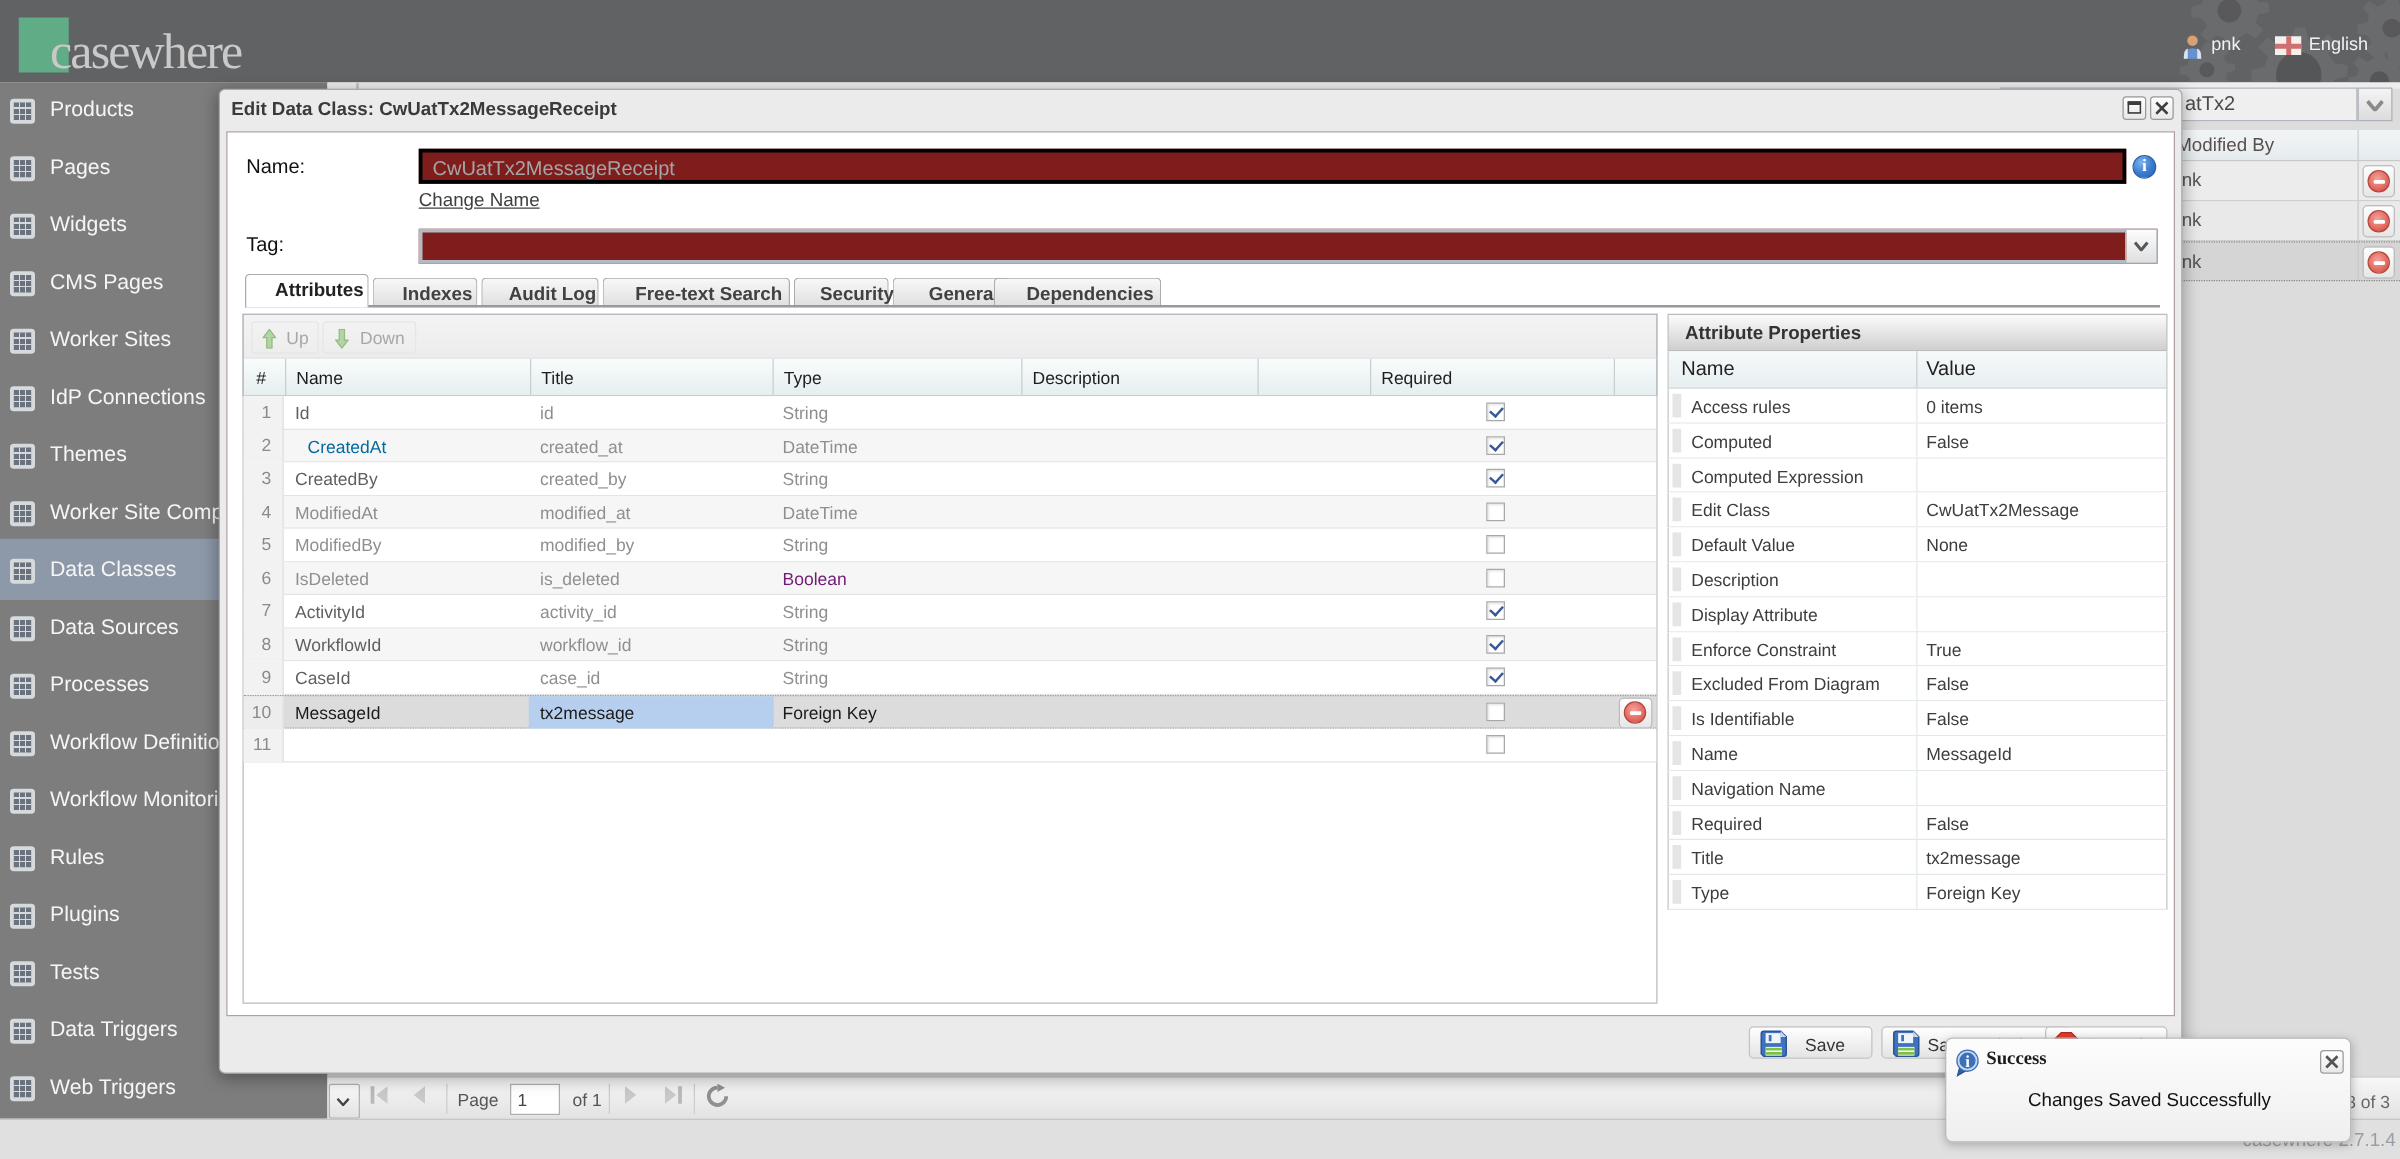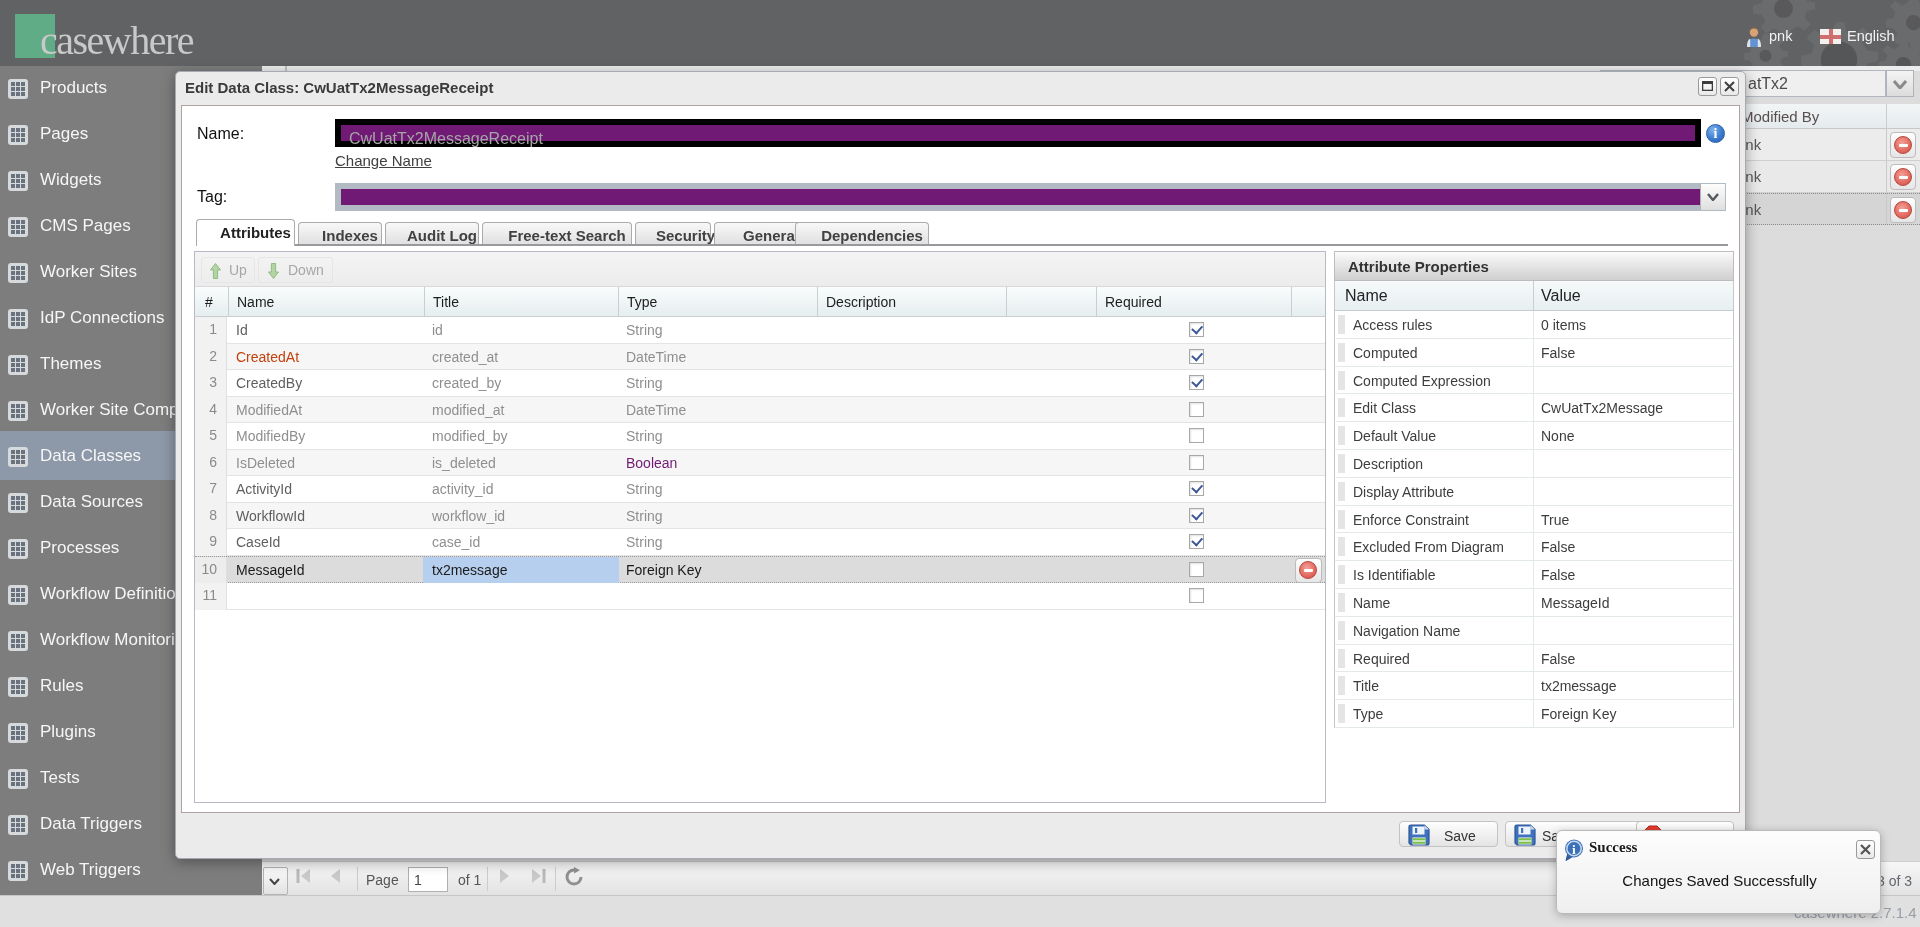--- a/index.html
+++ b/index.html
@@ -41,21 +41,21 @@
   #modal{left:175px;top:71px;width:1571px;height:788px;background:#ebebeb;
      border:1px solid #a6a9b2;border-radius:5px;box-sizing:border-box;
      box-shadow:0 3px 14px rgba(0,0,0,0.35);}
   #mhead{left:185px;top:79px;font-size:15px;font-weight:bold;color:#3a3a3a;}
   #mbody{left:181px;top:105px;width:1559px;height:708px;background:#fff;
      border:1px solid #b1a2a2;box-sizing:border-box;}
   
   .wbtn{position:absolute;width:19px;height:19px;background:linear-gradient(#ffffff,#e8e8e8);
      border:1px solid #9a9a9a;border-radius:3px;box-sizing:border-box;}
   .ilabel{position:absolute;font-size:16px;color:#111;}
-  .tinput{position:absolute;background:#701a75;border:6px solid #000000;box-sizing:border-box;}
+  .tinput{position:absolute;background:#7f1d1d;border:3px solid #000000;box-sizing:border-box;}
   .tab{position:absolute;top:222px;height:24px;background:linear-gradient(#f8f8f8,#dedede);
      border:1px solid #ababab;border-bottom:none;border-radius:4px 4px 0 0;box-sizing:border-box;
      font-size:15px;font-weight:bold;color:#414141;text-align:center;}
   .tab span{position:relative;top:4px;margin-left:20px;}
   .tab.on{top:219px;height:27px;background:#fff;color:#222;z-index:3;}
   #tabline{position:absolute;left:196px;top:244px;width:1532px;height:2px;background:#97999d;z-index:2;}
   
   #grid{left:194px;top:251px;width:1132px;height:552px;background:#fff;border:1px solid #b7bac2;box-sizing:border-box;}
   #gtoolbar{position:absolute;left:194px;top:251px;width:1132px;height:36px;background:linear-gradient(#f4f4f4,#ececec);
      border:1px solid #b7bac2;border-bottom:1px solid #d9d9d9;box-sizing:border-box;}
@@ -358,21 +358,21 @@
 
   <div class="grow" style="top:317px;background:#fff;">
     <span class="num"><span>1</span></span>
     <div class="gtx" style="left:41px;color:#5f5f5f;">Id</div>
     <div class="gtx" style="left:237px;color:#8f8f8f;">id</div>
     <div class="gtx" style="left:431px;color:#8f8f8f;">String</div>
     <div class="cbx on"></div>
   </div>
   <div class="grow" style="top:343.5px;background:#f6f6f6;">
     <span class="num"><span>2</span></span>
-    <div class="gtx" style="left:41px;color:#c2410c;text-align:center;">CreatedAt</div>
+    <div class="gtx" style="left:51px;color:#0369a1;text-align:center;">CreatedAt</div>
     <div class="gtx" style="left:237px;color:#8f8f8f;">created_at</div>
     <div class="gtx" style="left:431px;color:#8f8f8f;">DateTime</div>
     <div class="cbx on"></div>
   </div>
   <div class="grow" style="top:370px;background:#fff;">
     <span class="num"><span>3</span></span>
     <div class="gtx" style="left:41px;color:#5f5f5f;">CreatedBy</div>
     <div class="gtx" style="left:237px;color:#8f8f8f;">created_by</div>
     <div class="gtx" style="left:431px;color:#8f8f8f;">String</div>
     <div class="cbx on"></div>

